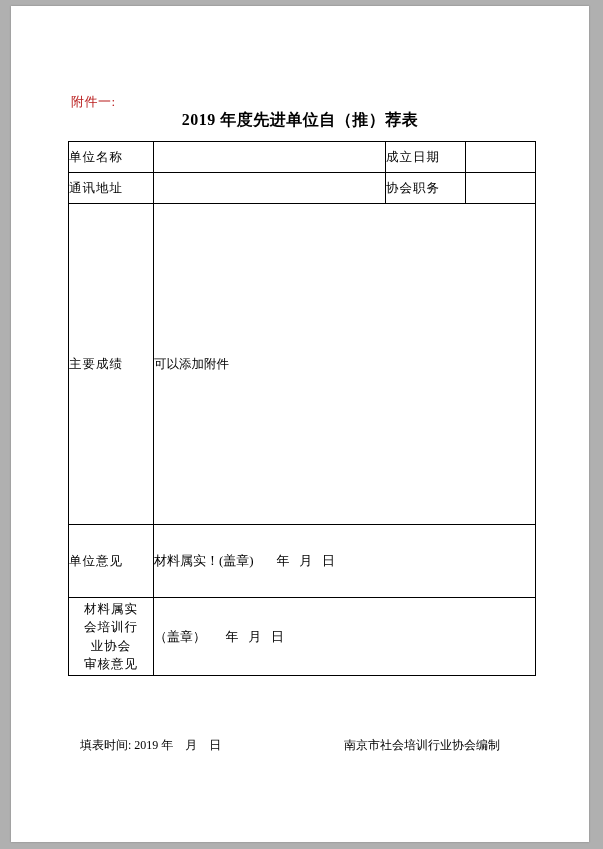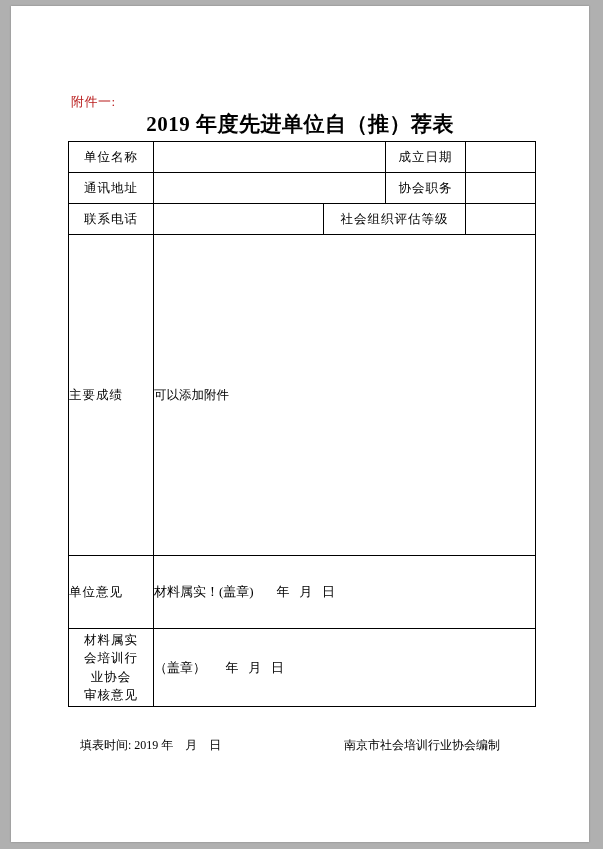--- a/index.html
+++ b/index.html
@@ -30,21 +30,21 @@
     color: #b91c1c;
     font-family: "Liberation Serif", serif;
     letter-spacing: 0.5px;
   }
   .doc-title {
     position: absolute;
     left: 0;
     top: 104px;
     width: 578px;
     text-align: center;
-    font-size: 21px;
+    font-size: 16px;
     font-weight: bold;
     color: #000;
     font-family: "Liberation Serif", serif;
     letter-spacing: 0.5px;
   }
   table.form {
     position: absolute;
     left: 57px;
     top: 135px;
     width: 467px;
@@ -53,21 +53,20 @@
   }
   table.form td {
     border: 1px solid #000;
     font-size: 12.5px;
     color: #000;
     padding: 0;
     vertical-align: middle;
     font-family: "Liberation Serif", serif;
   }
   .lbl {
-    text-align: center;
     letter-spacing: 1px;
     margin-left: 23px;
   }
   .h-row td { height: 30px; }
   .main-label {
     text-align: left;
     letter-spacing: 1px;
     vertical-align: middle;
   }
   .main-cell {
@@ -143,26 +142,20 @@
         <td colspan="2"></td>
         <td class="lbl">成立日期</td>
         <td></td>
       </tr>
       <tr class="h-row">
         <td class="lbl">通讯地址</td>
         <td colspan="2"></td>
         <td class="lbl">协会职务</td>
         <td></td>
       </tr>
-      <tr class="h-row">
-        <td class="lbl">联系电话</td>
-        <td></td>
-        <td colspan="2" class="lbl">社会组织评估等级</td>
-        <td></td>
-      </tr>
       <tr>
         <td class="main-label" style="height:320px">主要成绩</td>
         <td colspan="4" class="main-cell">可以添加附件</td>
       </tr>
       <tr>
         <td class="main-label" style="height:72px">单位意见</td>
         <td colspan="4" class="opinion-cell">
           <span class="opinion-line">材料属实！(盖章)       年   月   日</span>
         </td>
       </tr>

